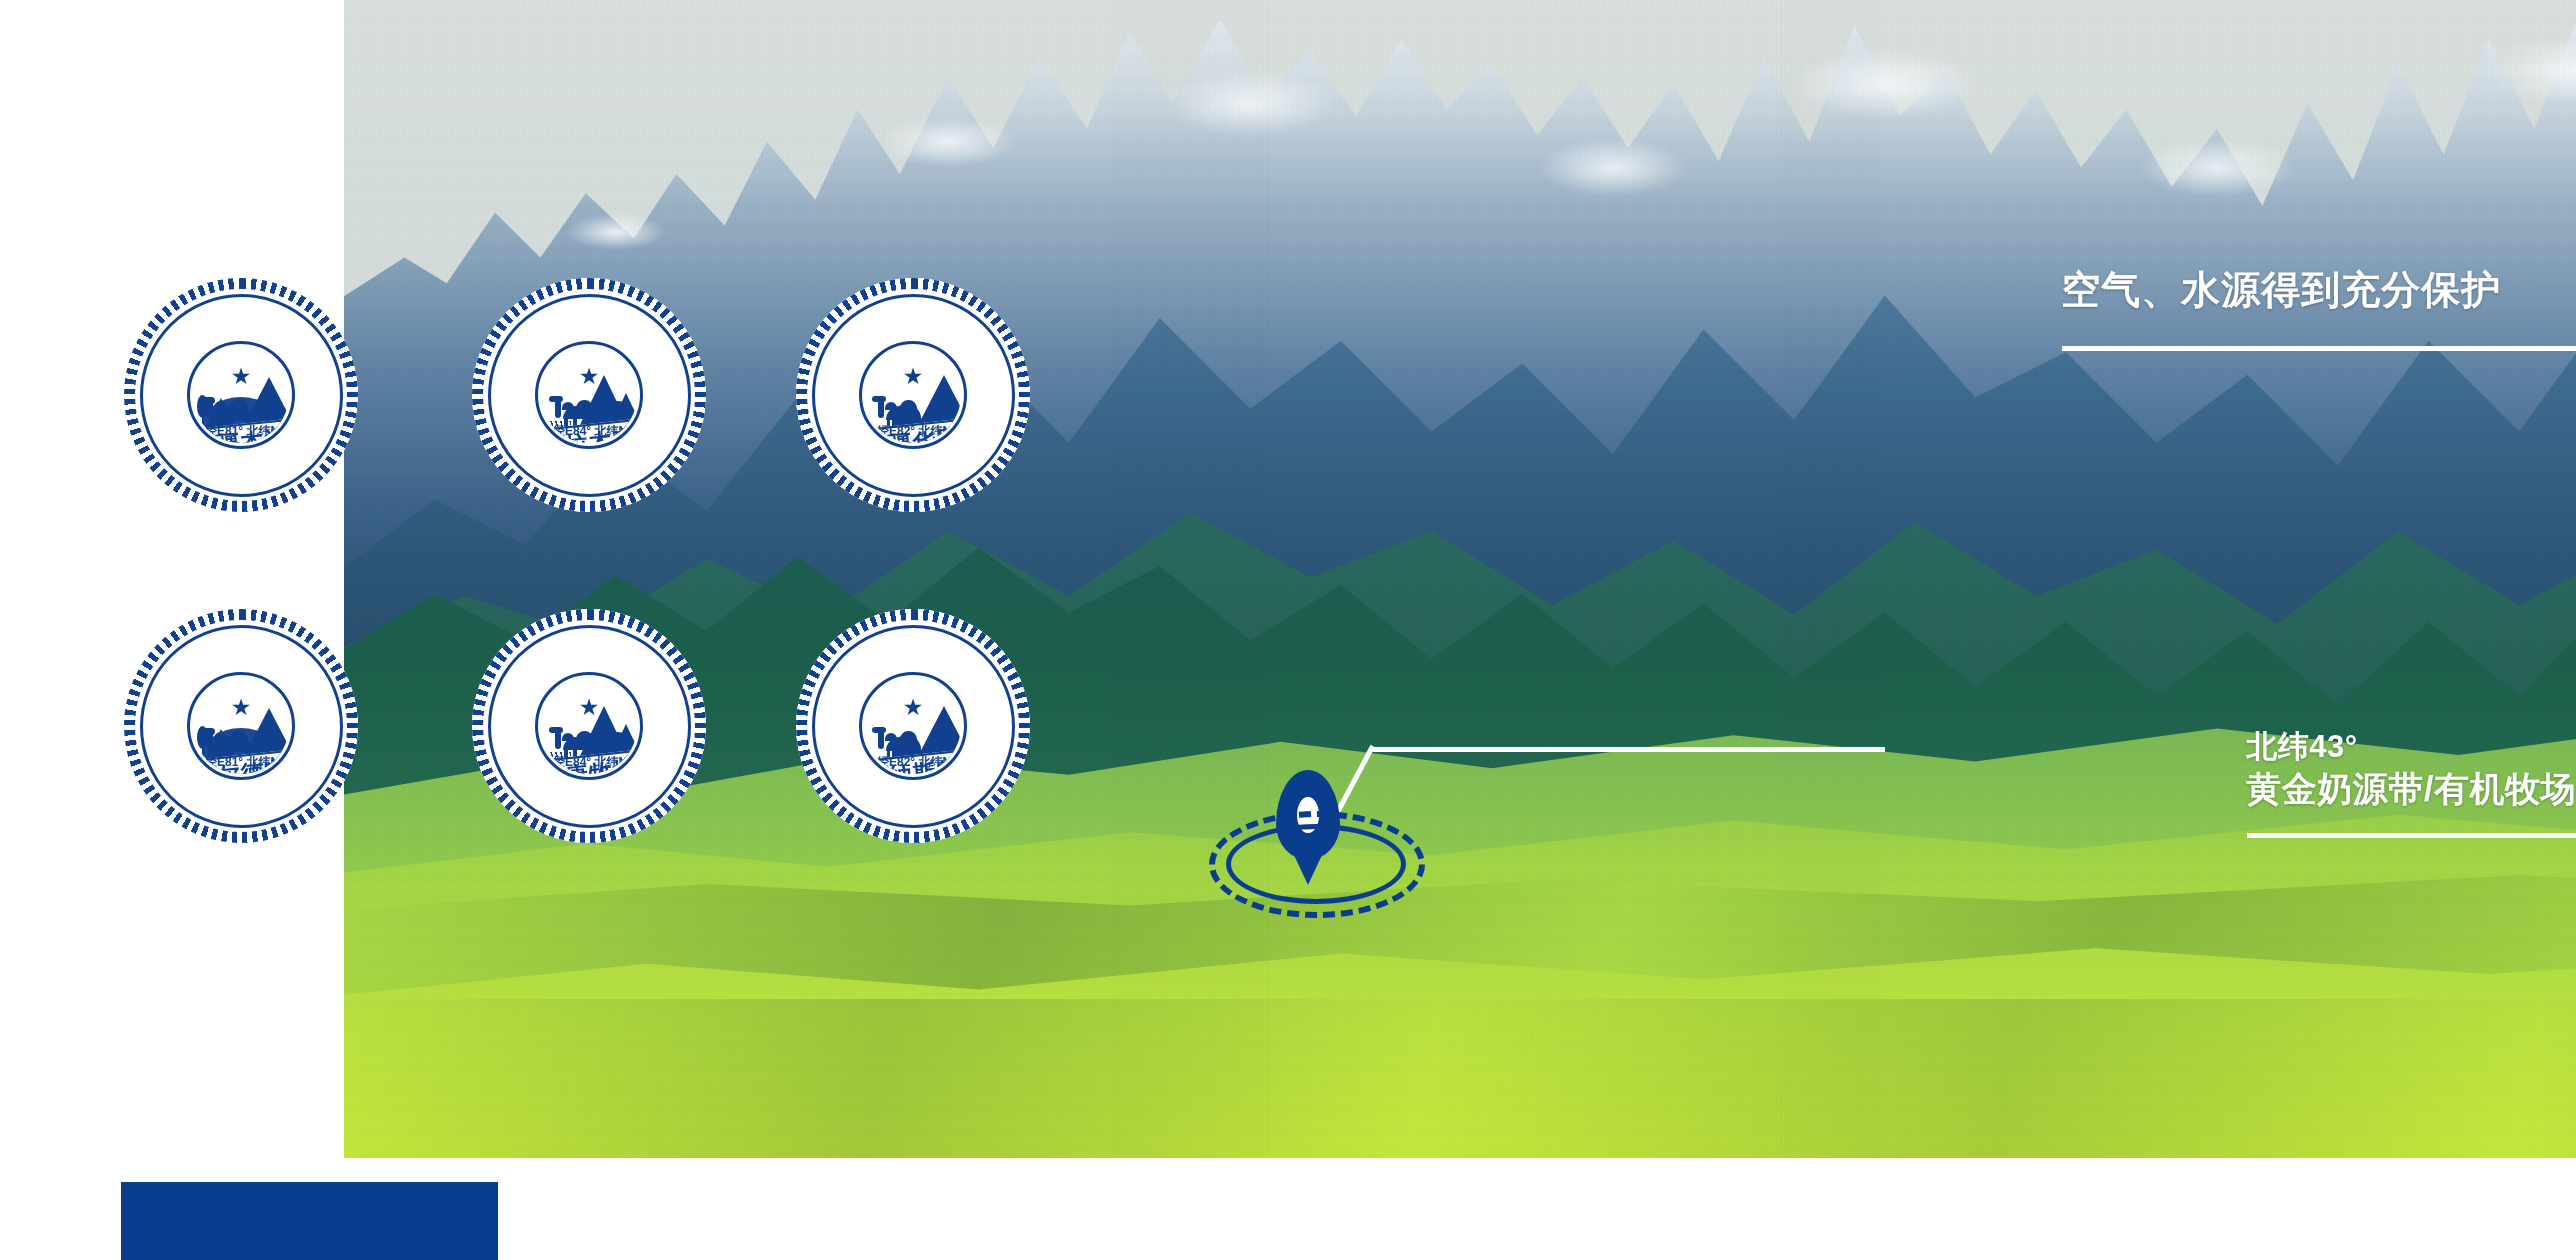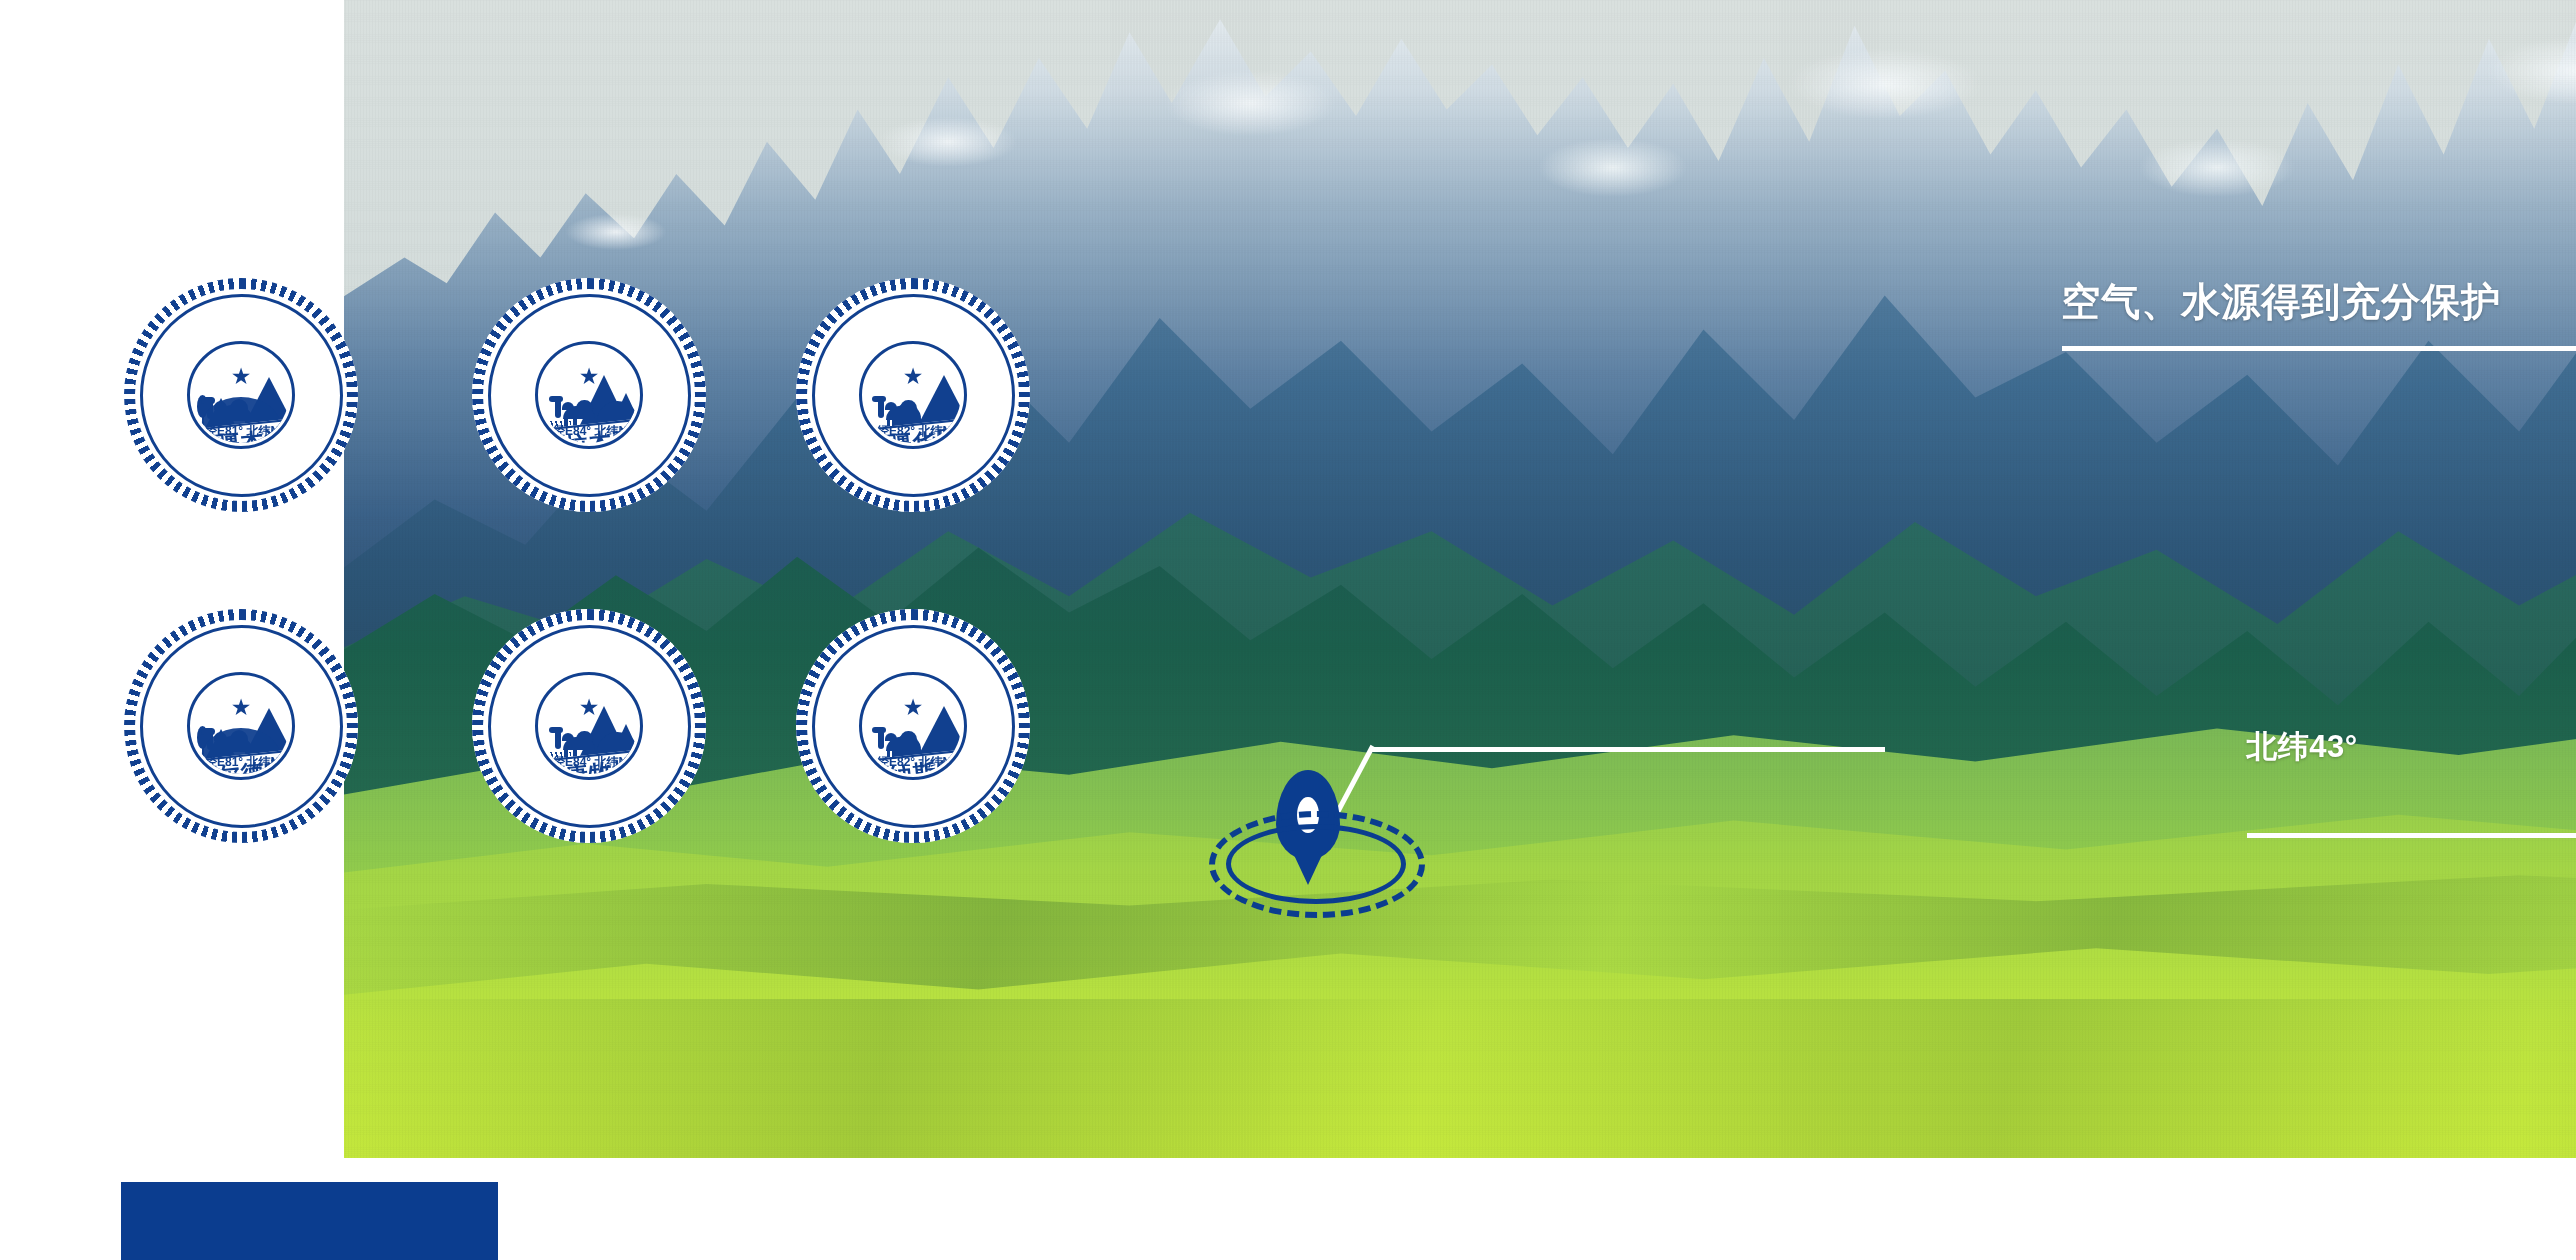--- a/index.html
+++ b/index.html
@@ -333,21 +333,21 @@
       </div>
 
       <div class="b-ribbon"></div>
       <div class="b-name">玛纳斯牧场</div>
 
       <div class="b-coord">东经E82° 北纬N42°</div>
     </div>
   </div>
 
   <div class="callout" style="left:2056px;top:258px;width:670px;height:289px;">
-    <div class="co-text" style="position:absolute;left:5.2px;top:5.2px;font-size:39px;letter-spacing:1px;margin-top:12px;">空气、水源得到充分保护</div>
+    <div class="co-text" style="position:absolute;left:5.2px;top:5.2px;font-size:39px;letter-spacing:1px;">空气、水源得到充分保护</div>
     <div class="co-rule" style="left:6.2px;top:88px;width:551px;"></div>
 
   </div>
 
   <div class="callout" style="left:1200px;top:659px;width:618px;height:232px;">
     <div class="co-rule" style="left:170px;top:88px;width:515px;"></div>
     <div class="co-leg" style="left:170px;top:88px;height:88px;transform:rotate(28deg);transform-origin:top right;"></div>
 
     <div class="pin" style="left:76px;top:111px;width:64px;height:90px;">
       <div class="pin-body" style="background:#0B3D8F;"></div>
@@ -357,18 +357,19 @@
       <div class="pin-hole" style="background:#ffffff;"></div>
     </div>
     <div class="ellipse" style="left:26px;top:165px;width:170px;height:70px;
          border:5.2px solid #0B3D8F;"></div>
     <div class="ellipse" style="left:9.3px;top:152px;width:204px;height:95px;
          border:6.2px dashed #0B3D8F;"></div>
   </div>
 
   <div class="callout" style="left:2241px;top:726px;width:670px;height:309px;">
     <div class="co-text" style="position:absolute;left:5.2px;top:0px;font-size:31px;letter-spacing:0.5px;">北纬43°</div>
+    <div class="co-text" style="position:absolute;left:5.2px;top:40px;font-size:35px;letter-spacing:0.5px;">黄金奶源带/有机牧场</div>
     <div class="co-rule" style="left:6.2px;top:107px;width:412px;"></div>
 
   </div>
 
 </div>
 
 
 </body></html>

